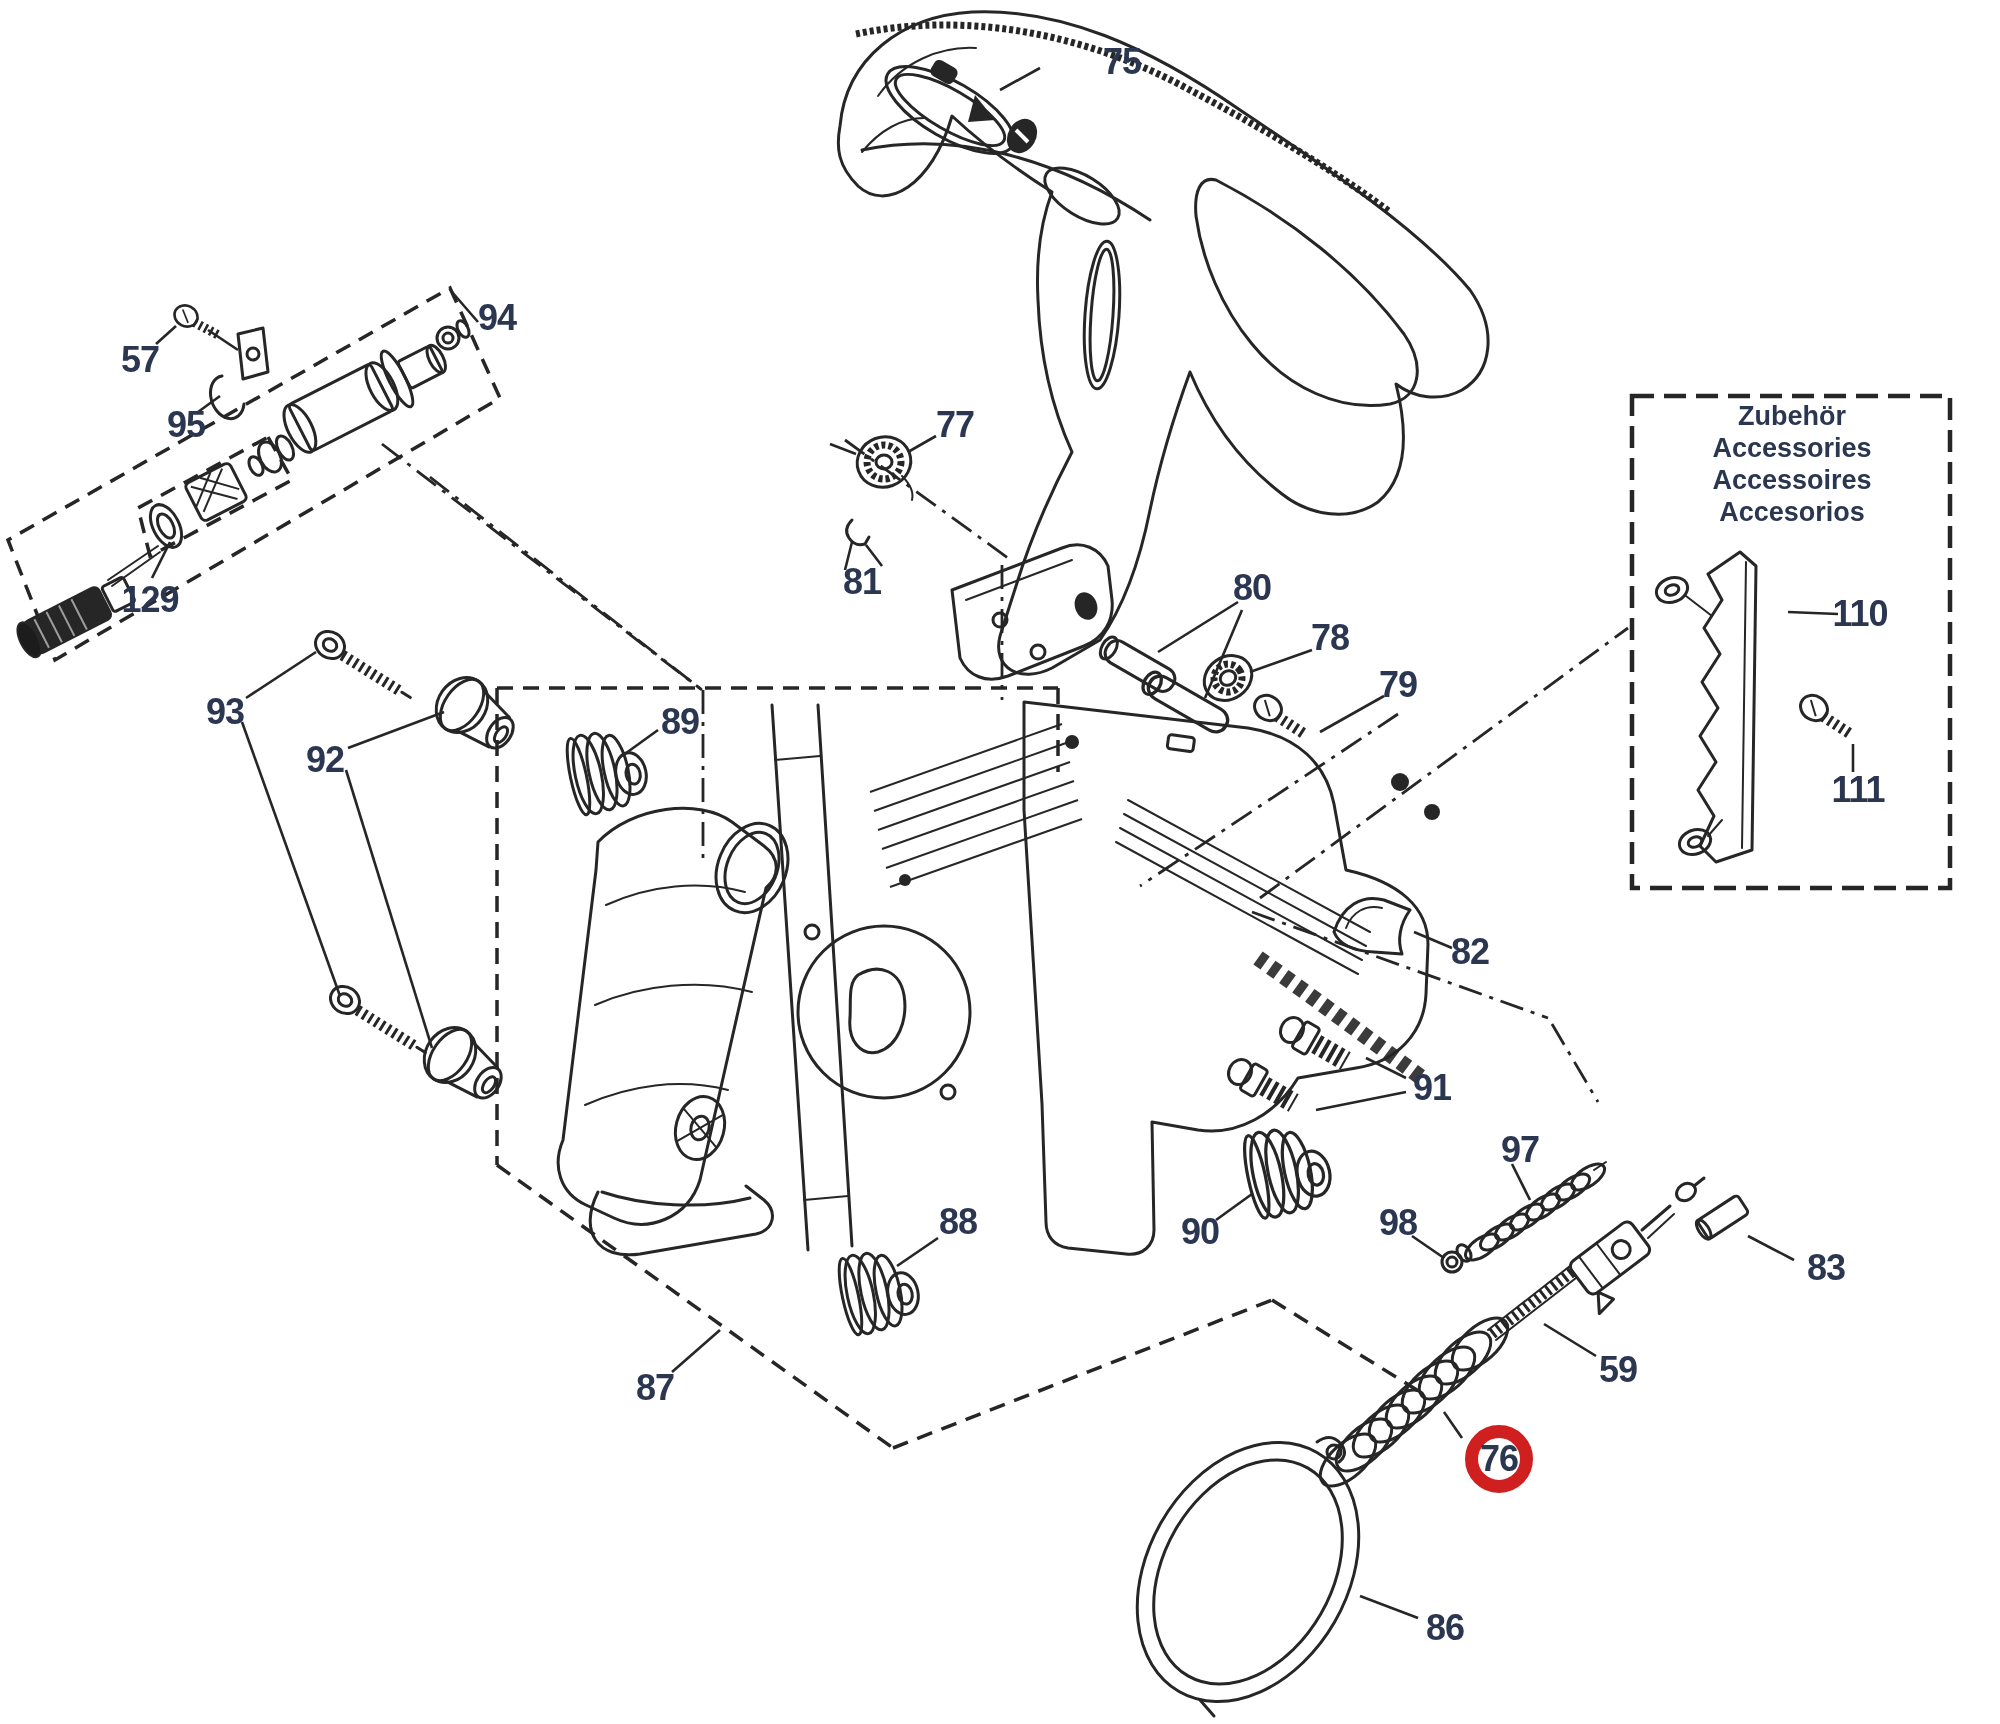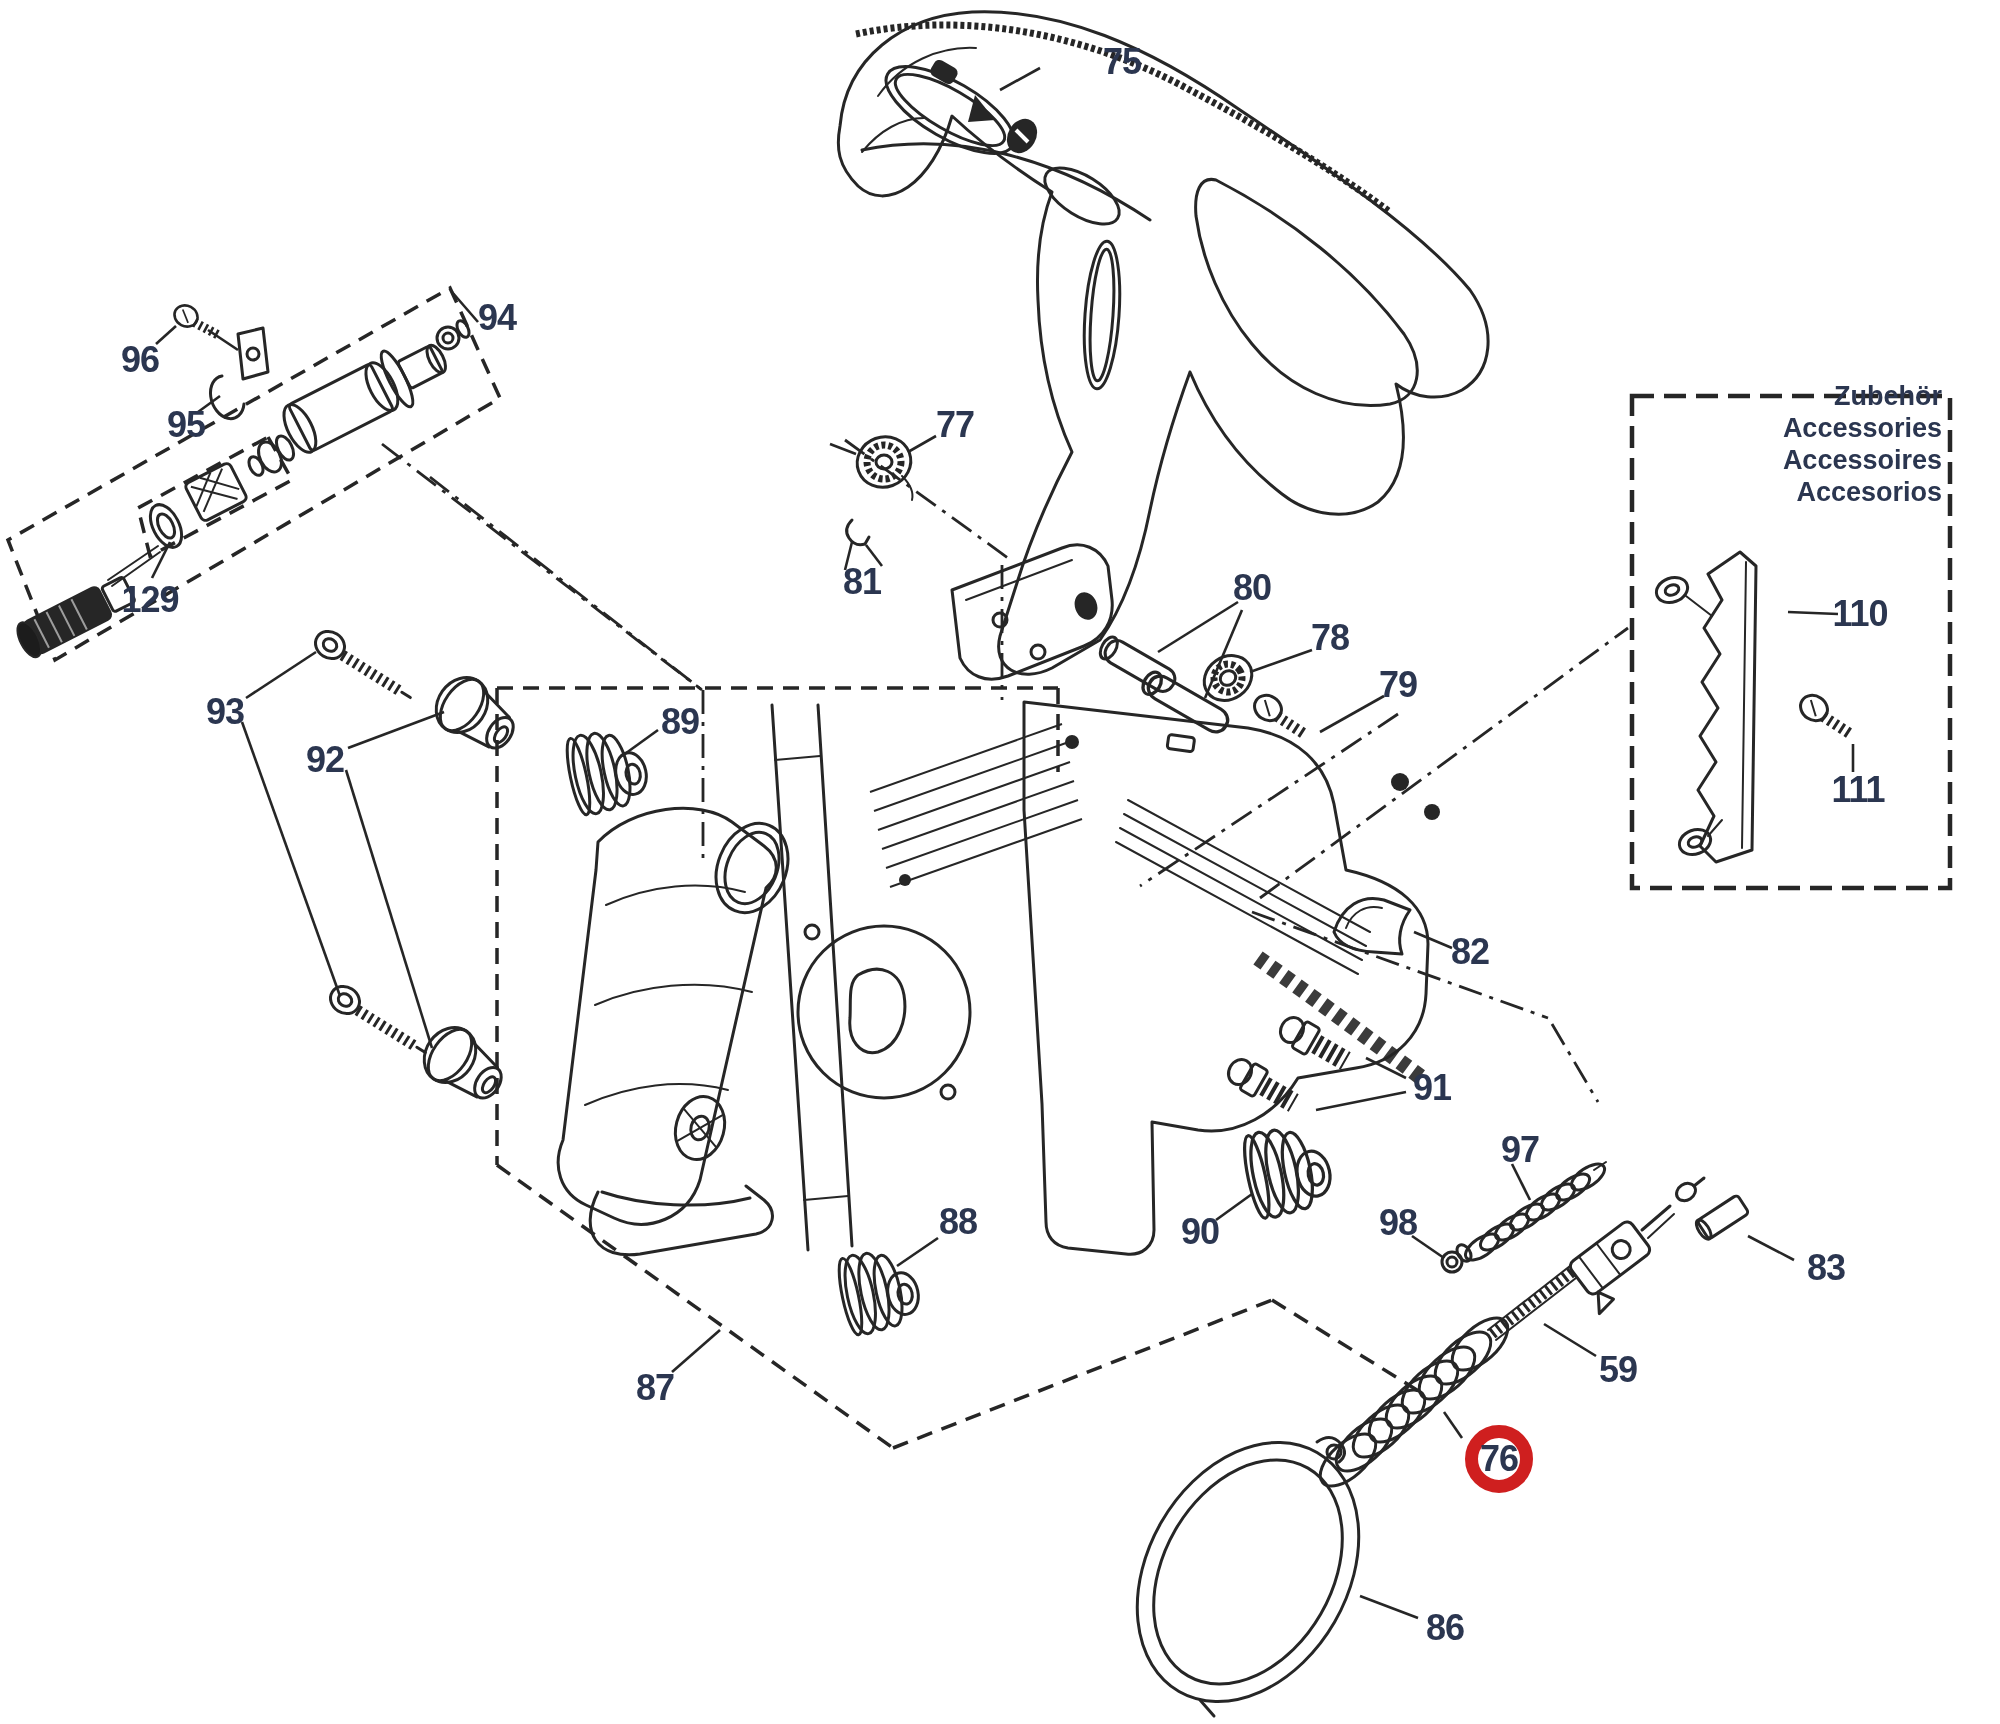--- a/index.html
+++ b/index.html
@@ -19,21 +19,21 @@
   .leader{fill:none;stroke:var(--line);stroke-width:2.6;}
   .hatch{fill:none;stroke:var(--line);stroke-width:2;}
   .thread{fill:none;stroke:var(--line);stroke-width:11;stroke-dasharray:3 4;}
   .threadw{fill:none;stroke:var(--line);stroke-width:20;stroke-dasharray:4 4;}
   .knurl{fill:none;stroke:var(--line);stroke-width:7;stroke-dasharray:4 3;}
   .part-label{position:absolute;transform:translate(-50%,-50%);
       font:700 36px "Liberation Sans",sans-serif;color:var(--label);
       letter-spacing:-1px;white-space:nowrap;z-index:5;}
   .highlight-ring{position:absolute;width:68px;height:68px;border:13px solid var(--highlight);
       border-radius:50%;transform:translate(-50%,-50%);z-index:4;background:transparent;}
-  .acc-text{position:absolute;left:1642px;top:380px;width:300px;text-align:right;z-index:3;}
+  .acc-text{position:absolute;left:1642px;top:400px;width:300px;text-align:center;z-index:3;}
   .acc-line{display:block;font:700 27px "Liberation Sans",sans-serif;color:var(--label);
       line-height:32px;}
 </style>
 </head>
 <body>
 <div class="stage">
 
 <svg width="2000" height="1724" viewBox="0 0 2000 1724">
   <defs>
     <g id="buffer">
@@ -405,21 +405,21 @@
       <div class="part-label" style="left: 1445px; top: 1628px;">86</div>
       <div class="part-label" style="left: 655px; top: 1388px;">87</div>
       <div class="part-label" style="left: 958px; top: 1222px;">88</div>
       <div class="part-label" style="left: 680px; top: 722px;">89</div>
       <div class="part-label" style="left: 1200px; top: 1232px;">90</div>
       <div class="part-label" style="left: 1432px; top: 1088px;">91</div>
       <div class="part-label" style="left: 325px; top: 760px;">92</div>
       <div class="part-label" style="left: 225px; top: 712px;">93</div>
       <div class="part-label" style="left: 497px; top: 318px;">94</div>
       <div class="part-label" style="left: 186px; top: 425px;">95</div>
-      <div class="part-label" style="left: 140px; top: 360px;">96</div>
+      <div class="part-label" style="left: 140px; top: 360px;">57</div>
       <div class="part-label" style="left: 1520px; top: 1150px;">97</div>
       <div class="part-label" style="left: 1398px; top: 1223px;">98</div>
       <div class="part-label" style="left: 1860px; top: 614px;">110</div>
       <div class="part-label" style="left: 1858px; top: 790px;">111</div>
       <div class="part-label" style="left: 150px; top: 600px;">129</div>
     </div>
 
 </div>
 
 </body></html>

